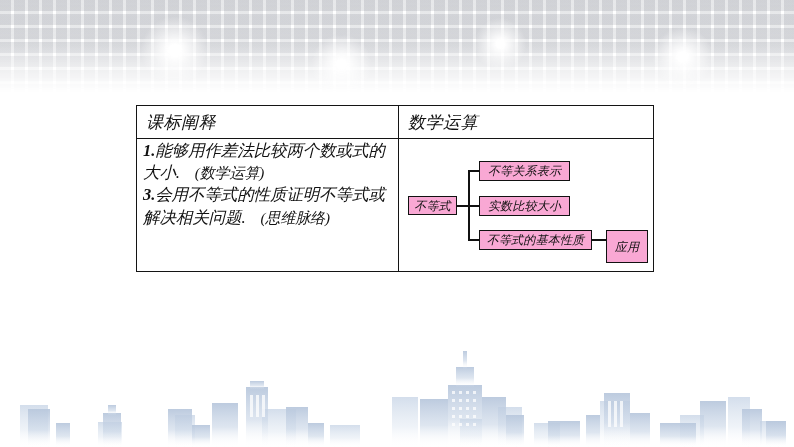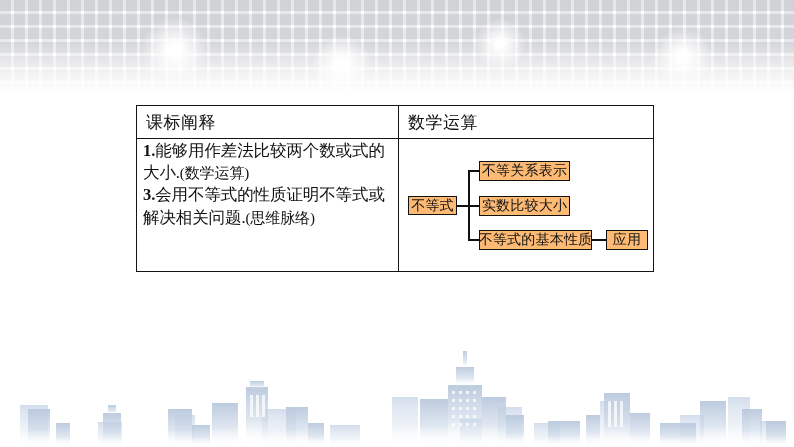--- a/index.html
+++ b/index.html
@@ -45,21 +45,21 @@
 
   
   #content-table{
     position:absolute;
     left:136px;top:105px;
     width:518px;height:167px;
     border:1.6px solid #141414;
     box-sizing:border-box;
     background:#ffffff;
   }
-  .tbl-row{display:flex;}
+  .tbl-row{display:flex;font-style:italic;}
   .hdr-row{height:32px;border-bottom:1.6px solid #141414;}
   .body-row{height:133px;}
   .col-left{width:262px;box-sizing:border-box;border-right:1.6px solid #141414;}
   .col-right{flex:1;box-sizing:border-box;position:relative;}
 
   .hdr-cell{
     display:flex;align-items:center;
     padding-left:9px;
     font-size:17px;color:#111;
     letter-spacing:.5px;
@@ -67,30 +67,30 @@
 
   .goal-list{
     padding:1px 4px 0 6px;
     font-size:16.5px;
     line-height:22.2px;
     color:#111;
     letter-spacing:-0.1px;
   }
   .goal-item{white-space:normal;}
   .goal-num{font-weight:bold;}
-  .paren{font-size:15px;}
+  .paren{font-size:15px;margin-left:15px;}
 
   
   #mindmap{position:absolute;left:0;top:0;width:100%;height:100%;}
   .node{
     position:absolute;
     border:1.5px solid #111;
-    background:#fdba74;
+    background:#f9a8d4;
     color:#111;
-    font-size:14px;
+    font-size:12px;
     line-height:1;
     display:flex;align-items:center;justify-content:center;
     white-space:nowrap;
     letter-spacing:.2px;
     box-sizing:border-box;
   }
   .conn{position:absolute;background:#111;}
 </style>
 </head>
 <body>
@@ -131,21 +131,21 @@
         <div class="conn" style="left:69px;top:100px;width:12px;height:2px;"></div>
 
         <div class="node" style="left:80px;top:22px;width:91px;height:20px;">不等关系表示</div>
 
         <div class="node" style="left:80px;top:57px;width:91px;height:20px;">实数比较大小</div>
 
         <div class="node" style="left:80px;top:91px;width:113px;height:20px;">不等式的基本性质</div>
 
         <div class="conn" style="left:193px;top:100px;width:15px;height:2px;"></div>
 
-        <div class="node" style="left:207px;top:91px;width:42px;height:20px;">应用</div>
+        <div class="node" style="left:207px;top:91px;width:42px;height:33px;">应用</div>
 
       </div>
     </div>
 
   </div>
 </div>
 
 <div id="skyline">
   <svg viewBox="0 0 794 110" preserveAspectRatio="none" aria-hidden="true">
     <defs>

